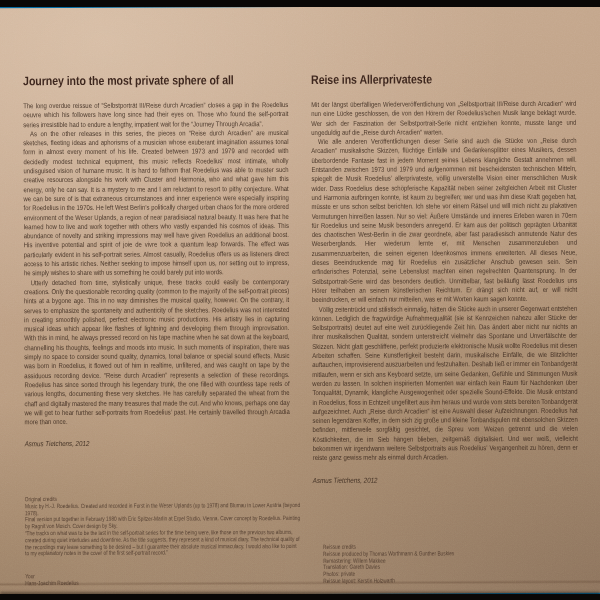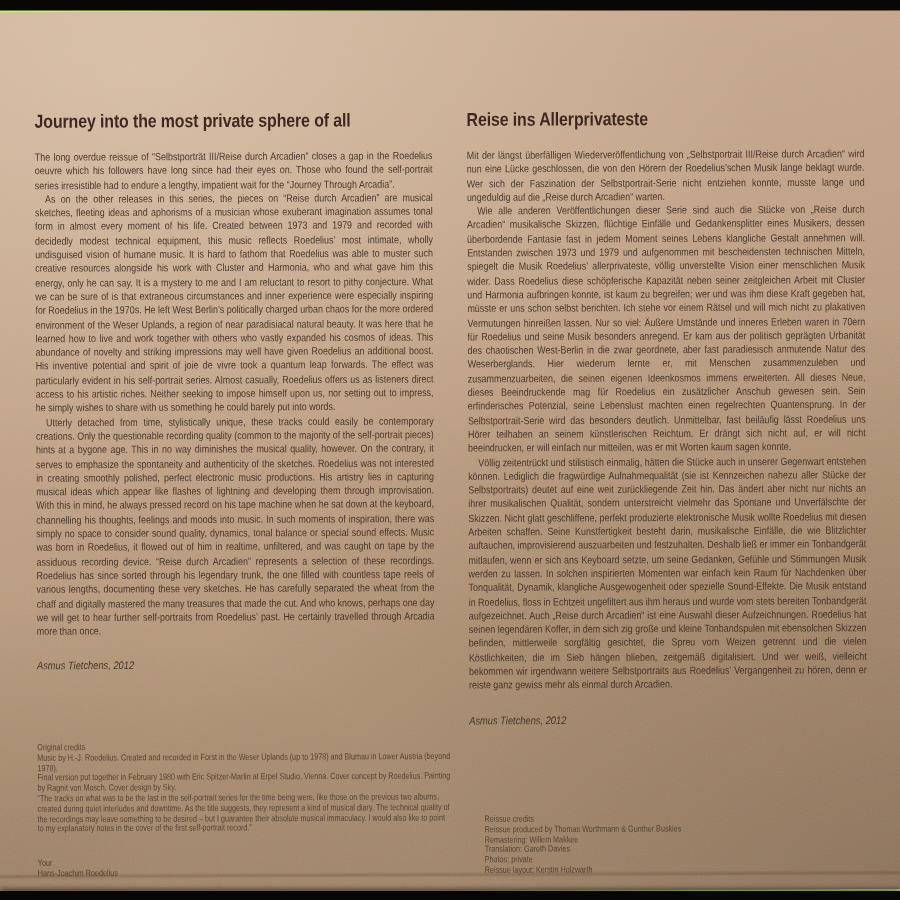--- a/index.html
+++ b/index.html
@@ -2,21 +2,21 @@
 <html lang="en"><head>
 <meta charset="utf-8">
 <style>
   html,body{margin:0;padding:0;}
   body{
     width:600px;height:600px;overflow:hidden;
     background:#0a0807;
     font-family:"Liberation Sans",sans-serif;
     -webkit-font-smoothing:antialiased;
   }
-  .stage{position:relative;width:600px;height:600px;background:#bef264;}
+  .stage{position:relative;width:600px;height:600px;background:#0369a1;}
 
   
   .paper{
     position:absolute;left:-6px;right:-6px;top:7px;bottom:6px;
     transform:rotate(-0.25deg);
     background:
       radial-gradient(120% 90% at 18% 6%,  rgba(255,238,220,0.28), rgba(255,238,220,0) 55%),
       radial-gradient(140% 110% at 100% 100%, rgba(45,22,10,0.20), rgba(45,22,10,0) 60%),
       radial-gradient(90% 60% at 0% 100%,  rgba(45,25,12,0.14), rgba(45,25,12,0) 55%),
       linear-gradient(163deg,#cbae94 0%,#c0a287 38%,#b29578 68%,#a58b72 100%);

